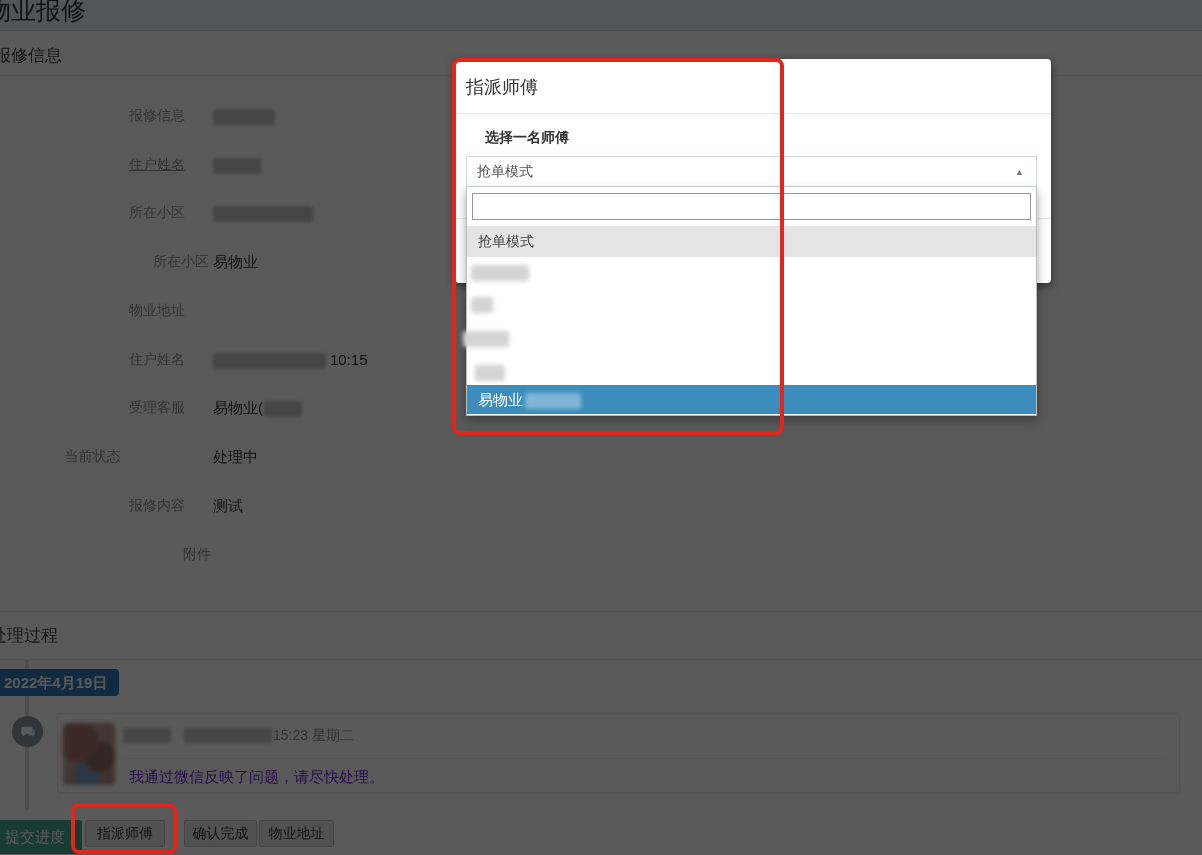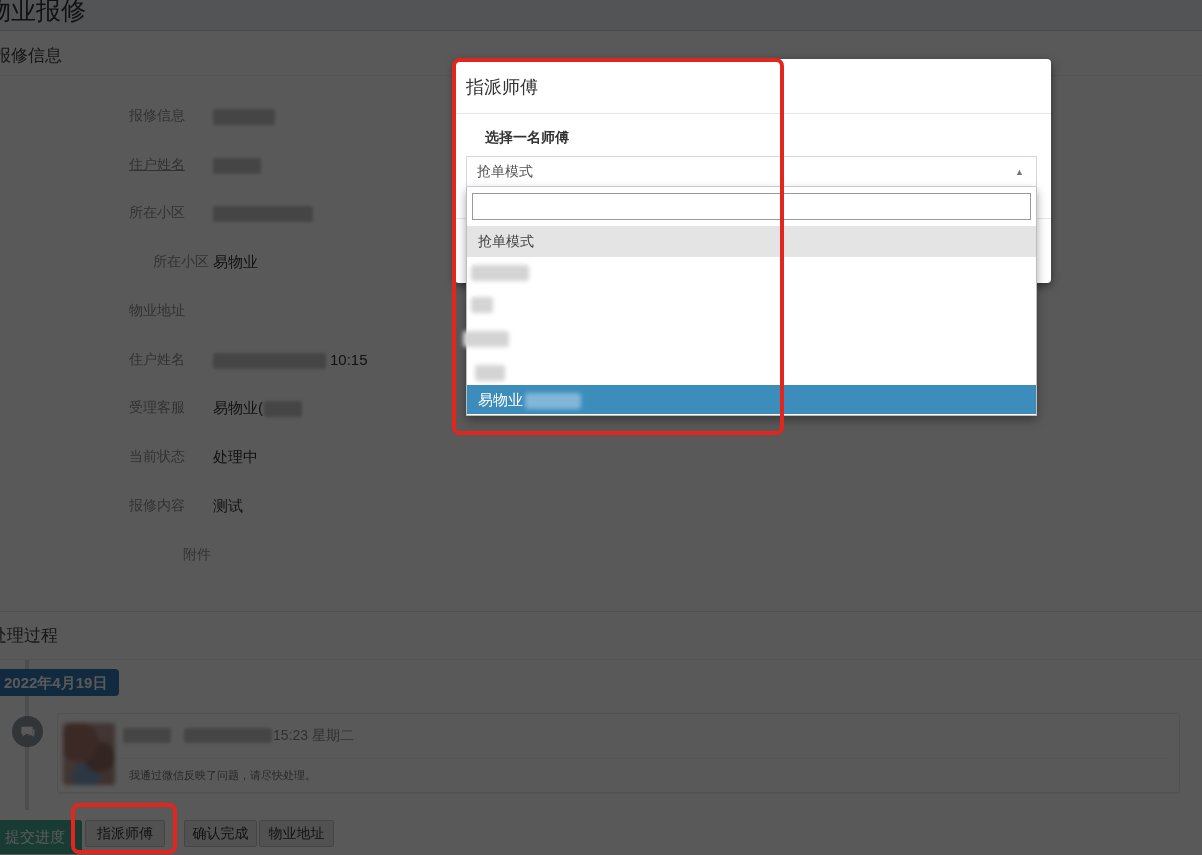--- a/index.html
+++ b/index.html
@@ -30,21 +30,21 @@
     background:#8f979e; display:flex; align-items:center; justify-content:center; }
   .tl-card { left:57px; top:713px; width:1123px; height:80px; background:#fff;
     border:1px solid #ececec; border-radius:3px; box-shadow:0 1px 1px rgba(0,0,0,.07); }
   .avatar { left:5px; top:9px; width:52px; height:62px; border-radius:3px; filter:blur(2px);
     background:
       radial-gradient(circle at 30% 30%, #a9766c 0 35%, transparent 36%),
       radial-gradient(circle at 70% 55%, #8f6b62 0 30%, transparent 31%),
       radial-gradient(circle at 45% 85%, #7f9ec0 0 22%, transparent 23%),
       linear-gradient(135deg,#c3aaa2,#b18b81); }
   .tl-time { font-size:14px; color:#8b8b8b; }
-  .tl-msg { font-size:11px; color:#737373; }
+  .tl-msg { font-size:15px; color:#6d28d9; }
   .card-divider { left:64px; right:12px; top:44px; height:1px; background:#f2f2f2; }
 
   
   .btn { display:flex; align-items:center; justify-content:center; font-size:14px; cursor:pointer; }
   .btn-green { left:-12px; top:820px; height:34px; padding:0 17px; background:#45ab93; color:#fff; font-size:15px; border-radius:3px; }
   .btn-default { top:820px; height:27px; background:#e9e9e9; border:1px solid #c6c6c6; color:#333; border-radius:2px; }
 
   
   .backdrop { left:0; top:0; width:1202px; height:855px; background:rgba(0,0,0,0.65); z-index:10; }
 
@@ -100,21 +100,21 @@
   <div class="abs f-value" style="top:253px;">易物业</div>
 
   <div class="abs f-label" style="top:302px;padding-left:24px;">物业地址</div>
 
   <div class="abs f-label" style="top:351px;">住户姓名</div>
   <div class="abs f-value" style="top:351px;"><span class="blob" style="width:113px;height:16px;margin-right:4px;"></span><span>10:15</span></div>
 
   <div class="abs f-label" style="top:399px;">受理客服</div>
   <div class="abs f-value" style="top:399px;"><span>易物业(</span><span class="blob" style="width:38px;height:16px;margin-left:1px;"></span></div>
 
-  <div class="abs f-label" style="top:448px;">当前状态</div>
+  <div class="abs f-label" style="top:448px;text-align:center;">当前状态</div>
   <div class="abs f-value" style="top:448px;">处理中</div>
 
   <div class="abs f-label" style="top:497px;">报修内容</div>
   <div class="abs f-value" style="top:497px;">测试</div>
 
   <div class="abs f-label" style="top:546px;margin-left:26px;">附件</div>
 
   <div class="abs sect-divider" style="top:611px; background:#e8e8e8;"></div>
   <div class="abs sect-header" style="left:-10px; top:624px;">处理过程</div>
   <div class="abs sect-divider" style="top:659px;"></div>

